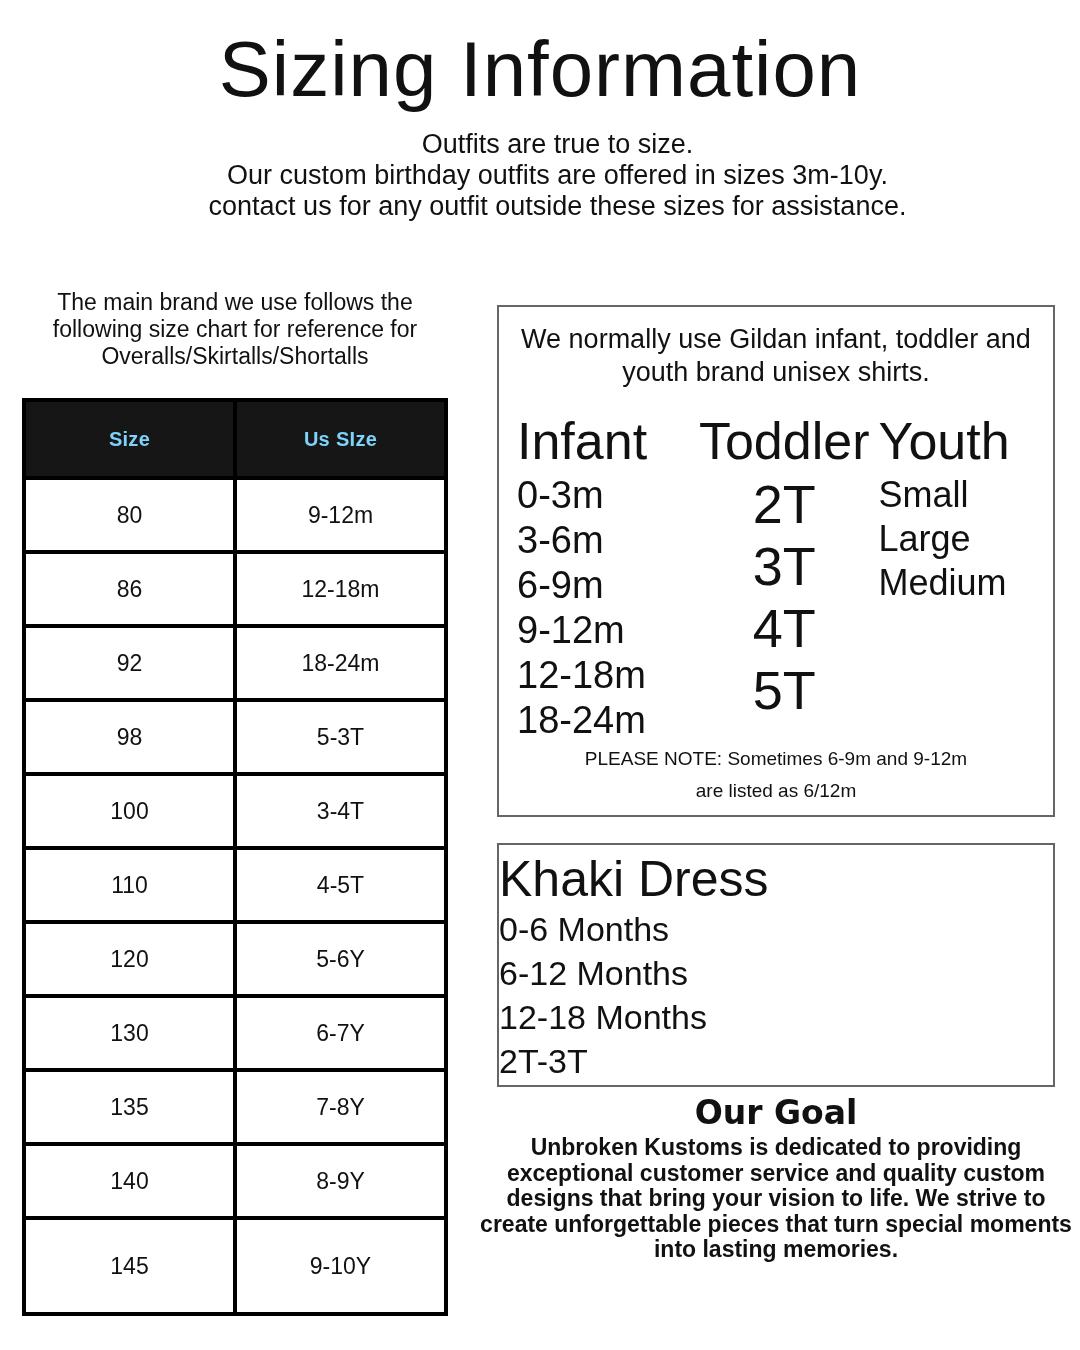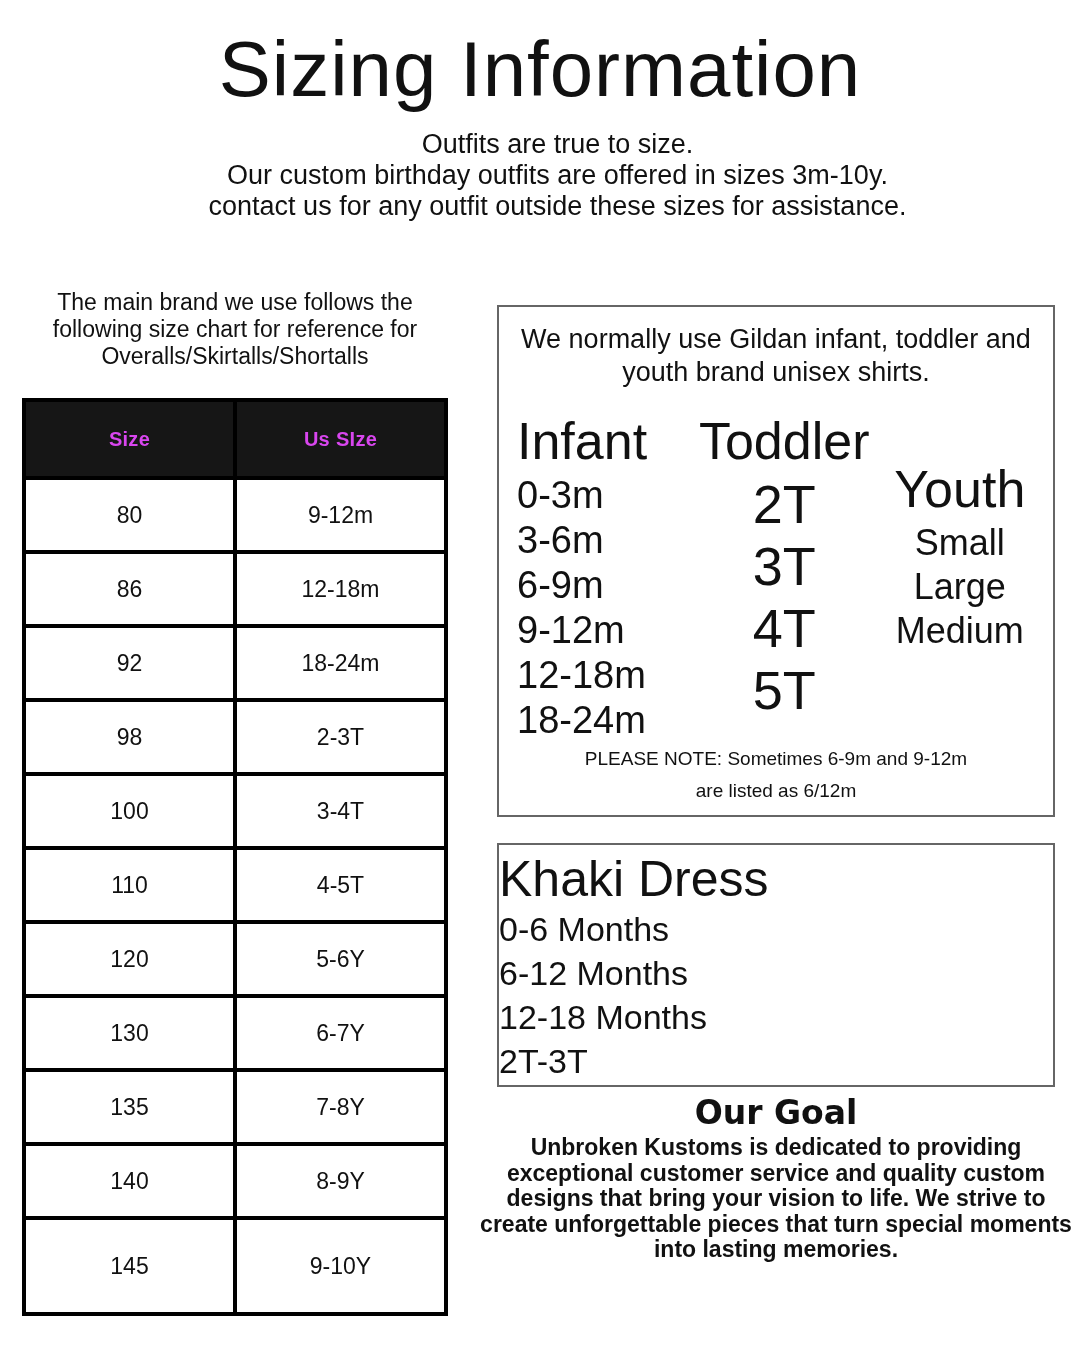--- a/index.html
+++ b/index.html
@@ -24,40 +24,40 @@
     text-align:center;font-size:23px;line-height:27px;margin:0;
   }
   .size-table{
     position:absolute;left:22px;top:398px;width:426px;
     border-collapse:collapse;table-layout:fixed;
   }
   .size-table th,.size-table td{
     border:4px solid #000000;text-align:center;vertical-align:middle;
   }
   .size-table th{
-    background:#161616;color:#d946ef;
+    background:#161616;color:#7dd3fc;
     font-size:20px;font-weight:700;letter-spacing:.3px;height:72px;
   }
   .size-table td{font-size:23px;font-weight:400;height:68px;}
   .size-table tr.tall td{height:90px;}
   
   .right-col{position:absolute;left:497px;top:305px;width:558px;}
   .box{
     box-sizing:border-box;border:2px solid #666666;background:#ffffff;
   }
   .gildan-box{height:512px;display:flex;flex-direction:column;}
   .gildan-intro{
     margin:16px auto 0 auto;width:530px;text-align:center;
     font-size:27px;line-height:33px;
   }
   .size-cols{display:flex;margin:20px 12px 0 18px;}
   .col-heading{font-size:52px;line-height:64px;font-weight:400;white-space:nowrap;}
   .col-infant{width:33%;text-align:left;}
   .col-toddler{width:36%;text-align:center;}
-  .col-youth{width:31%;text-align:center;margin-top:48px;}
+  .col-youth{width:31%;text-align:left;}
   .col-infant .size-item{font-size:38px;line-height:45px;}
   .col-toddler .size-item{font-size:54px;line-height:62px;}
   .col-youth .size-item{font-size:36px;line-height:44px;}
   .gildan-note{
     margin:auto auto 20px auto;width:410px;text-align:center;
     font-size:19px;line-height:32px;
   }
   .khaki-box{margin-top:26px;height:244px;text-align:left;padding-top:6px;}
   .khaki-title{font-size:50px;line-height:56px;}
   .khaki-size{font-size:34px;line-height:44px;}
@@ -104,21 +104,21 @@
       <tr>
         <td>86</td>
         <td>12-18m</td>
       </tr>
       <tr>
         <td>92</td>
         <td>18-24m</td>
       </tr>
       <tr>
         <td>98</td>
-        <td>2-3T</td>
+        <td>5-3T</td>
       </tr>
       <tr>
         <td>100</td>
         <td>3-4T</td>
       </tr>
       <tr>
         <td>110</td>
         <td>4-5T</td>
       </tr>
       <tr>

